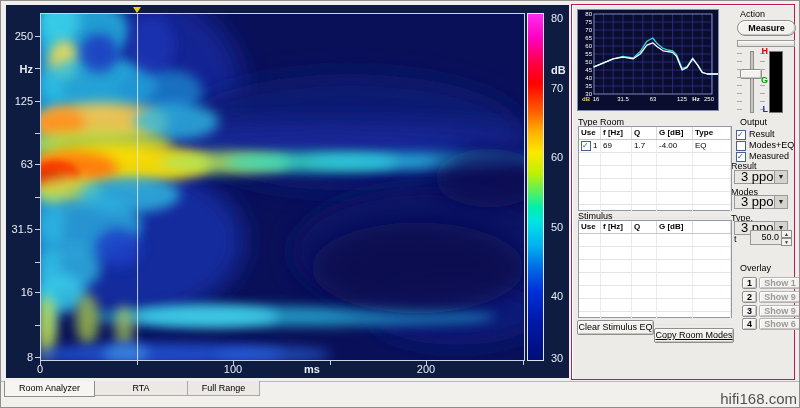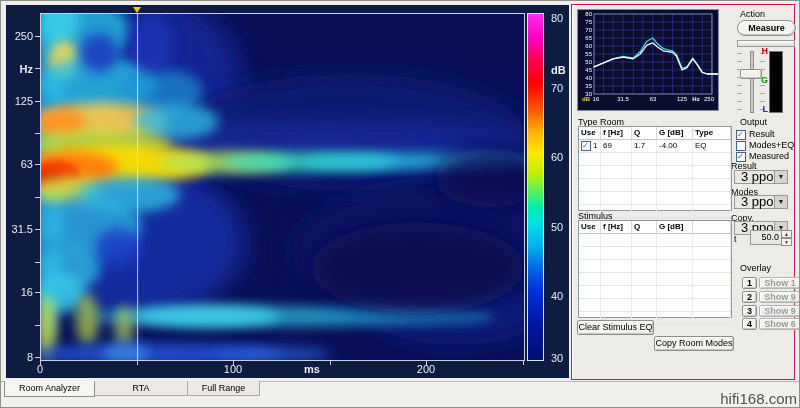--- a/index.html
+++ b/index.html
@@ -261,21 +261,21 @@
     <span class="abs lbl" style="left:159px;top:156px;">Result</span>
     <div class="abs combo" style="left:162px;top:165px;width:52px;">
       <span class="val">3 ppo</span>
       <span class="arr">▼</span>
     </div>
     <span class="abs lbl" style="left:159px;top:182px;">Modes</span>
     <div class="abs combo" style="left:162px;top:190px;width:52px;">
       <span class="val">3 ppo</span>
       <span class="arr">▼</span>
     </div>
-    <span class="abs lbl" style="left:159px;top:208px;">Copy.</span>
+    <span class="abs lbl" style="left:159px;top:208px;">Type.</span>
     <div class="abs combo" style="left:162px;top:216px;width:52px;">
       <span class="val">3 ppo</span>
       <span class="arr">▼</span>
     </div>
 
     <span class="abs lbl" style="left:162px;top:229px;">t</span>
     <div class="abs spinfield" style="left:178px;top:225px;width:28px;height:13px;">50.0</div>
     <div class="abs spincol" style="left:209px;top:225px;height:15px;">
       <span class="sb">▲</span>
       <span class="sb">▼</span>
@@ -405,21 +405,21 @@
             <span class="td"></span>
             <span class="td"></span>
             <span class="td"></span>
             <span class="td"></span>
             <span class="td"></span>
           </div>
         </div>
     </div>
 
     <div class="abs btn" style="left:5px;top:315px;width:75px;height:13px;line-height:13px;">Clear Stimulus EQ</div>
-    <div class="abs btn" style="left:82px;top:331px;width:78px;height:13px;line-height:13px;">Copy Room Modes</div>
+    <div class="abs btn" style="left:82px;top:323px;width:78px;height:13px;line-height:13px;text-decoration:underline;">Copy Room Modes</div>
   </div>
 
   <div id="bottom-strip" class="abs"></div>
   <div class="abs tab" style="left:93px;width:92px;">RTA</div>
   <div class="abs tab active" style="left:3px;width:89px;">Room Analyzer</div>
   <div class="abs tab" style="left:186px;width:71px;">Full Range</div>
   <span id="watermark" class="abs">hifi168.com</span>
 </div>
 
 </body></html>

